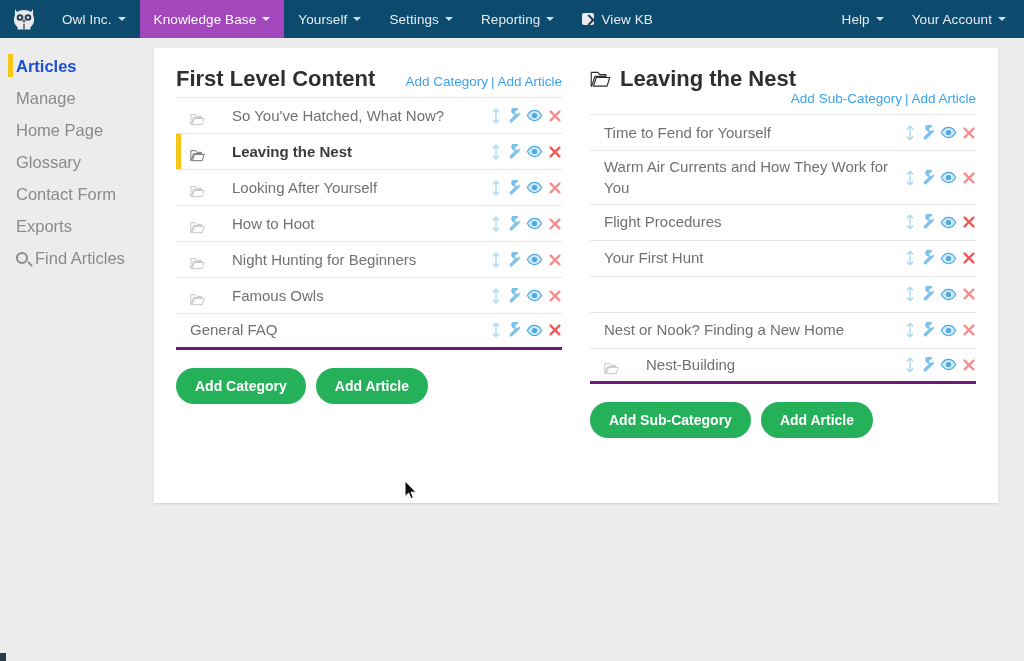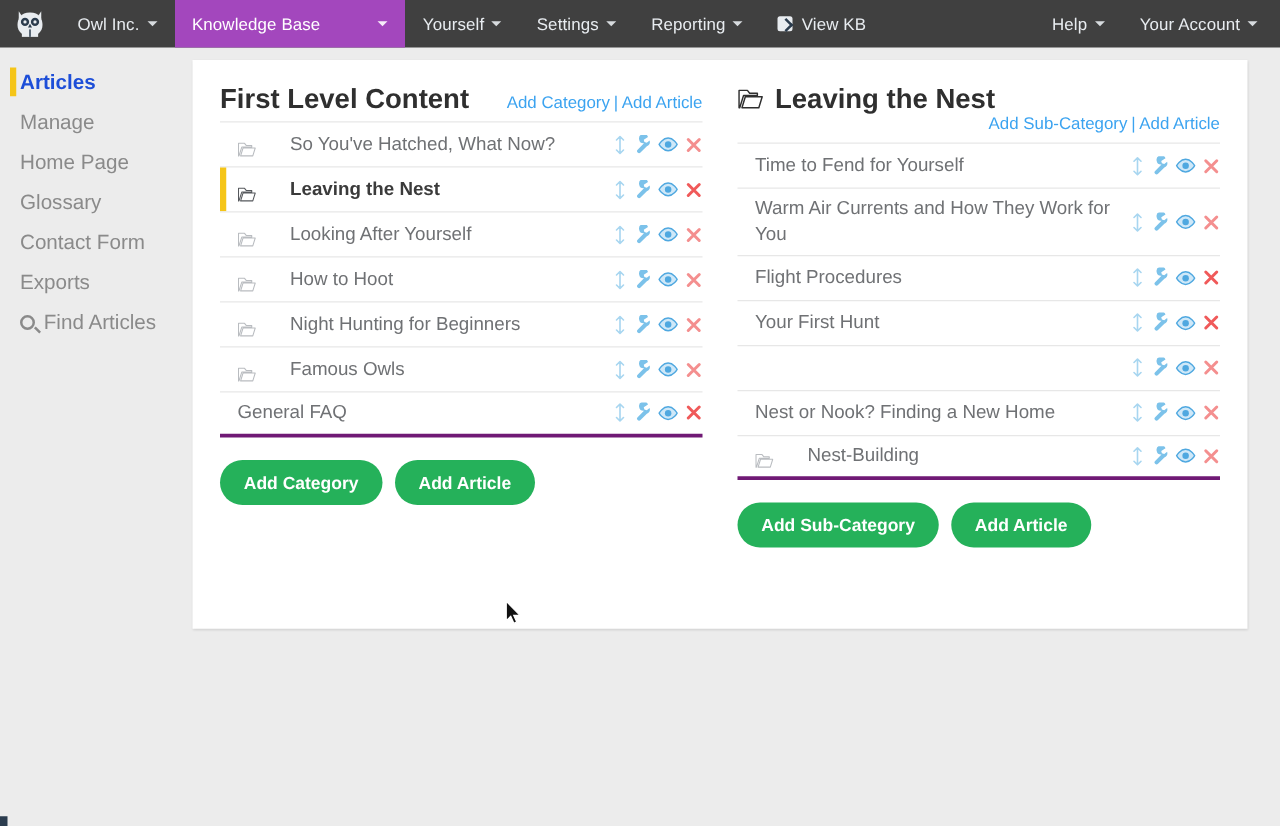--- a/index.html
+++ b/index.html
@@ -6,40 +6,40 @@
   html, body {
     width: 1024px; height: 661px;
     background: #ececec;
     font-family: "Liberation Sans", sans-serif;
     overflow: hidden;
   }
 
   
   .navbar {
     height: 38px;
-    background: #404040;
+    background: #0c4a6e;
     display: flex;
     align-items: stretch;
     position: relative;
     z-index: 5;
   }
   .nav-logo {
     width: 48px;
     display: flex; align-items: center; justify-content: center;
   }
   .nav-item {
     display: flex; align-items: center;
     padding: 0 14px;
     color: #e8ecf0;
     font-size: 13.5px;
     white-space: nowrap;
     cursor: pointer;
     letter-spacing: .1px;
   }
-  .nav-item.active { background: #a347bd; color: #fff; gap: 40px; }
+  .nav-item.active { background: #a347bd; color: #fff; }
   .caret {
     display: inline-block;
     width: 0; height: 0;
     margin-left: 6px;
     border-left: 4px solid transparent;
     border-right: 4px solid transparent;
     border-top: 4px solid currentColor;
     opacity: .9;
   }
   .nav-spacer { flex: 1; }

